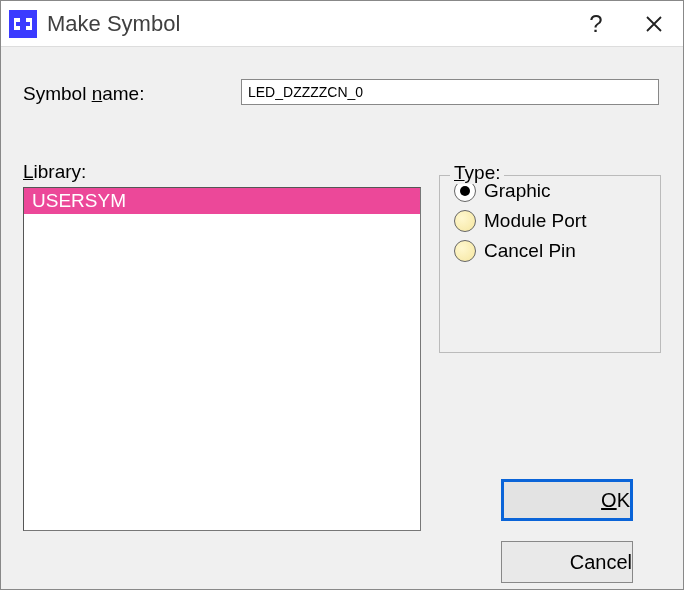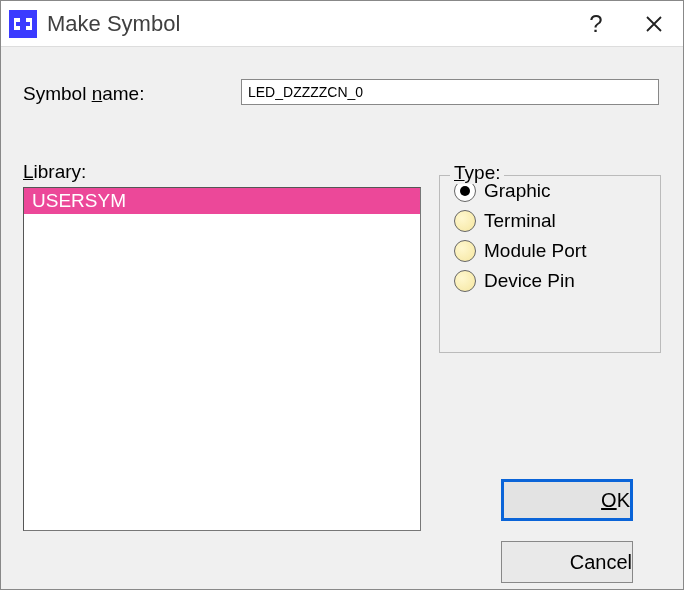--- a/index.html
+++ b/index.html
@@ -205,29 +205,25 @@
         <span class="ul">T</span><span>ype:</span>
       </div>
       <div class="radio-row">
         <span class="radio-outer">
             <span class="radio-inner"></span>
           </span>
         <span>Graphic</span>
       </div>
       <div class="radio-row">
         <span class="radio-outer off"></span>
-        <span>Terminal</span>
+        <span>Module Port</span>
       </div>
       <div class="radio-row">
         <span class="radio-outer off"></span>
-        <span>Module Port</span>
-      </div>
-      <div class="radio-row">
-        <span class="radio-outer off"></span>
-        <span>Device Pin</span>
+        <span>Cancel Pin</span>
       </div>
     </div>
 
     <div class="btn btn-ok">
       <span><span class="ul">O</span><span>K</span></span>
     </div>
     <div class="btn btn-cancel">
       <span>Cancel</span>
     </div>
 

